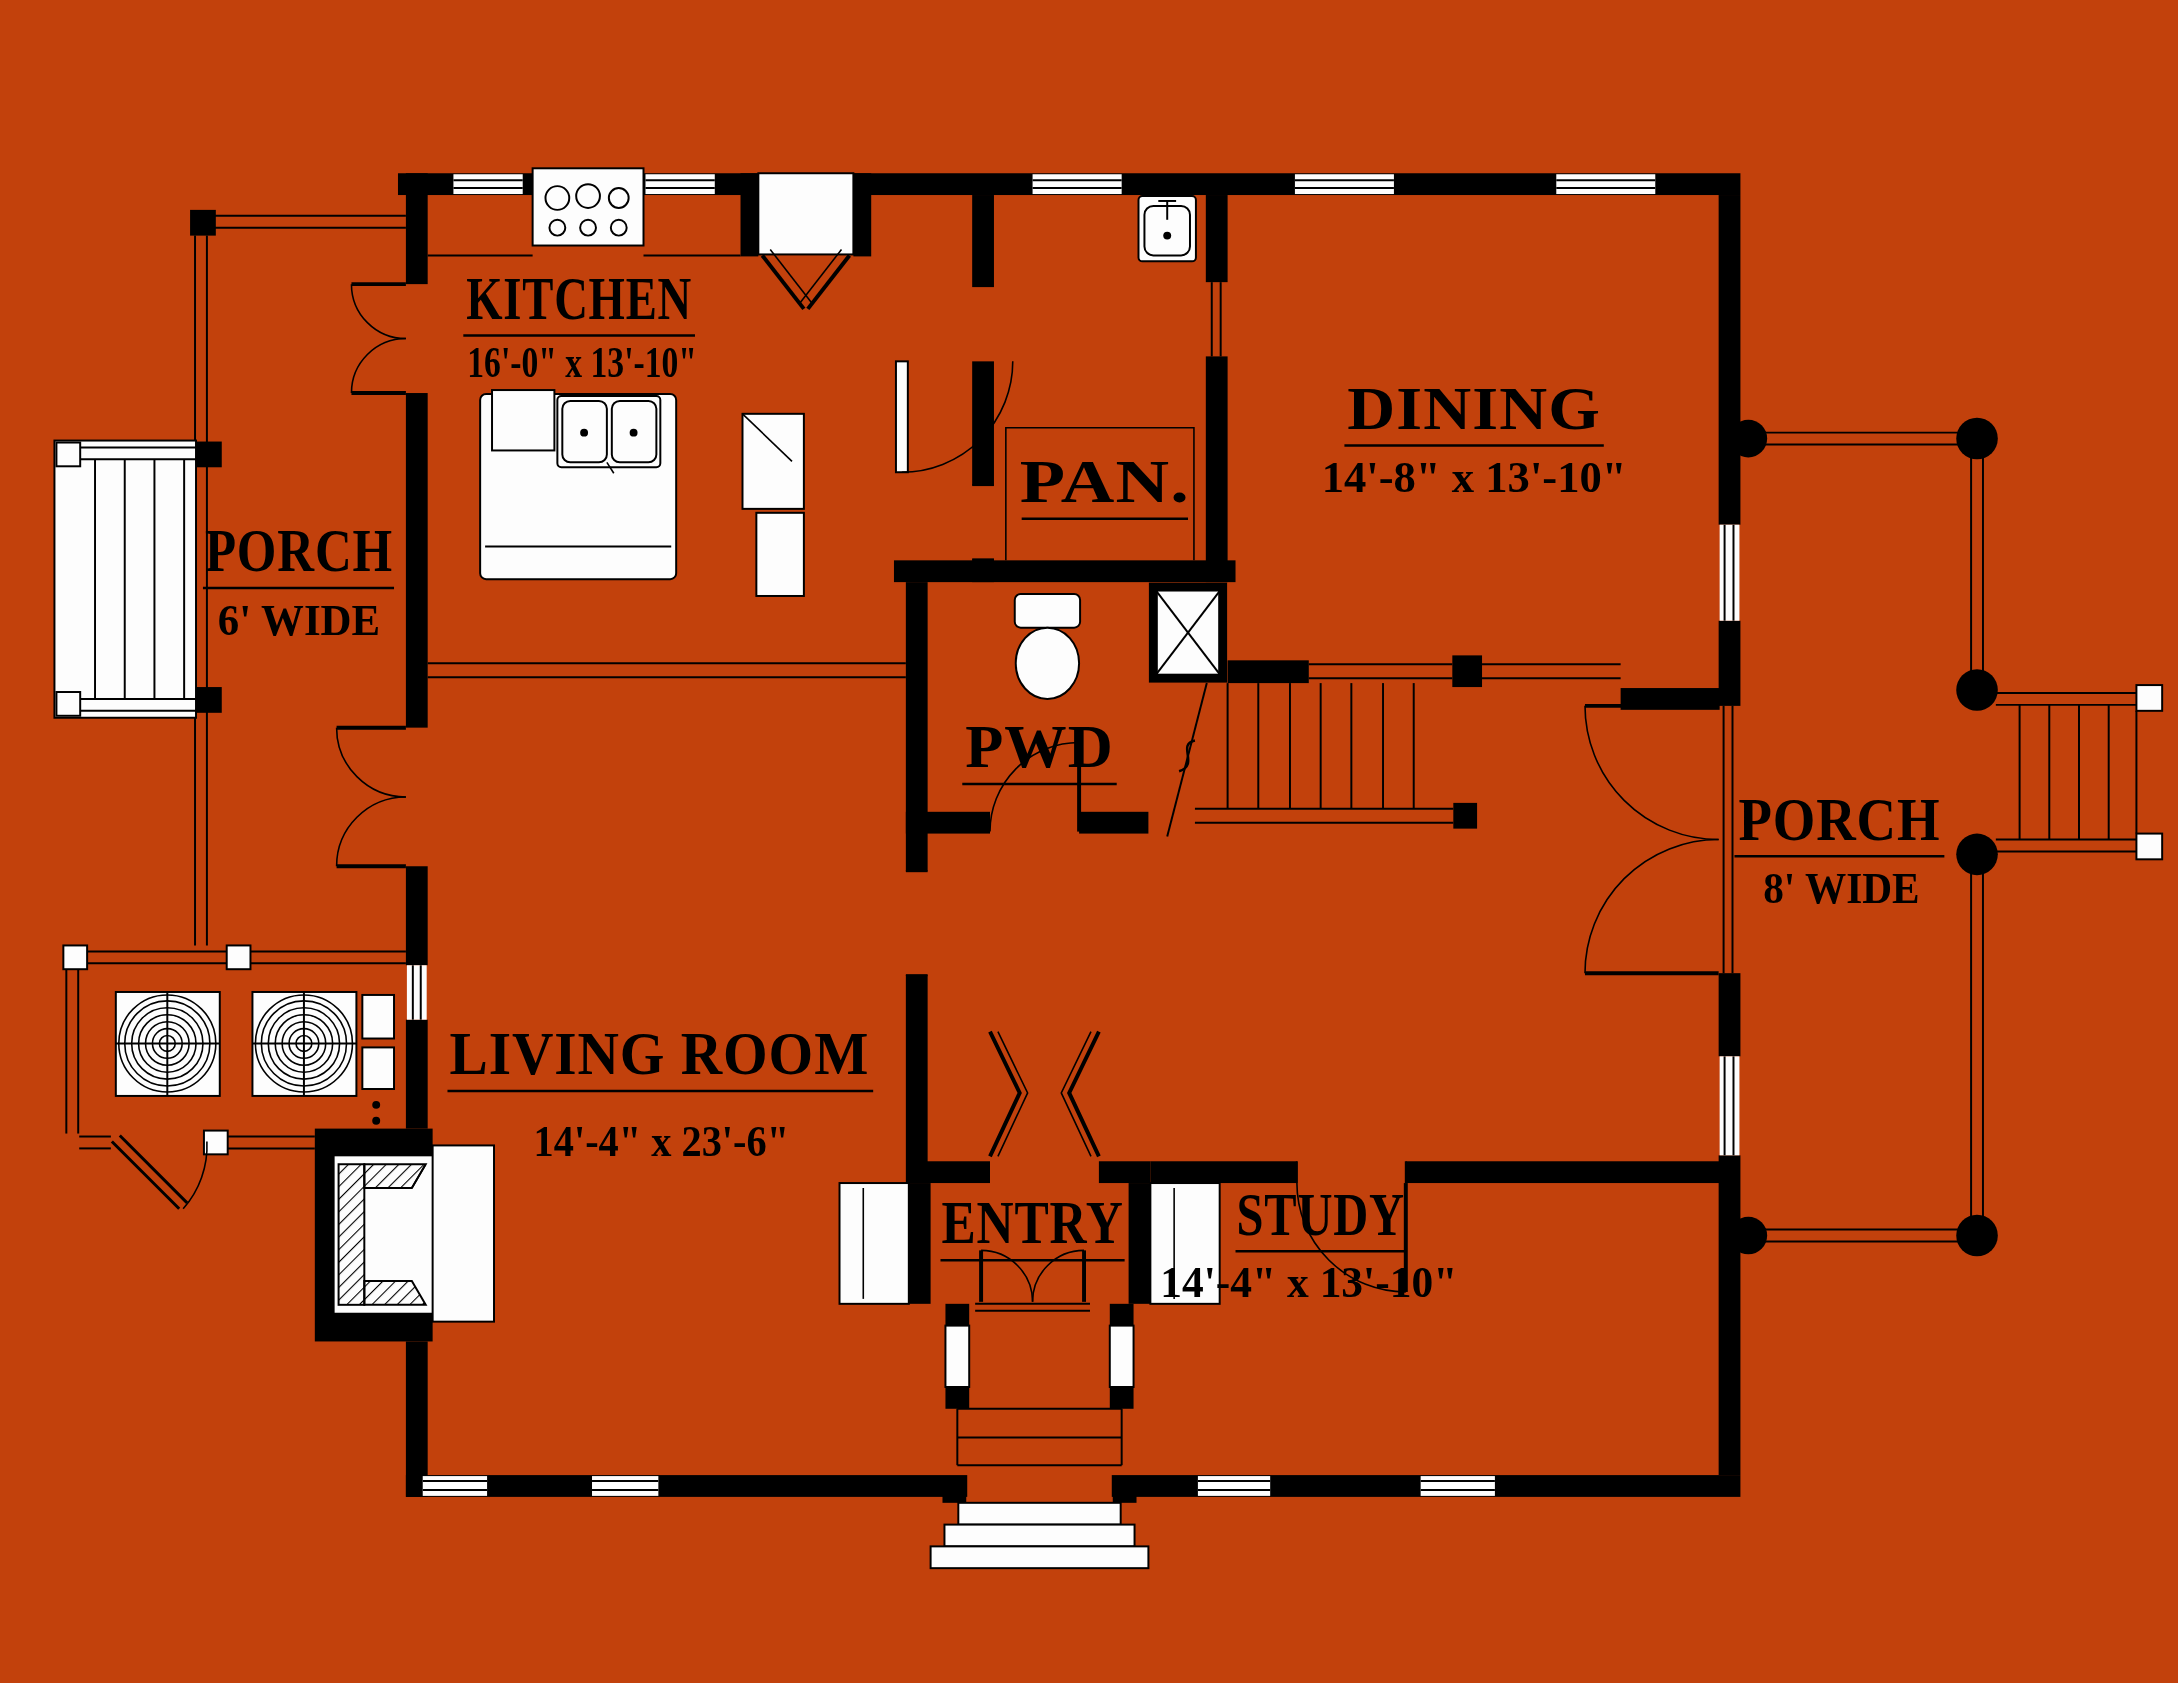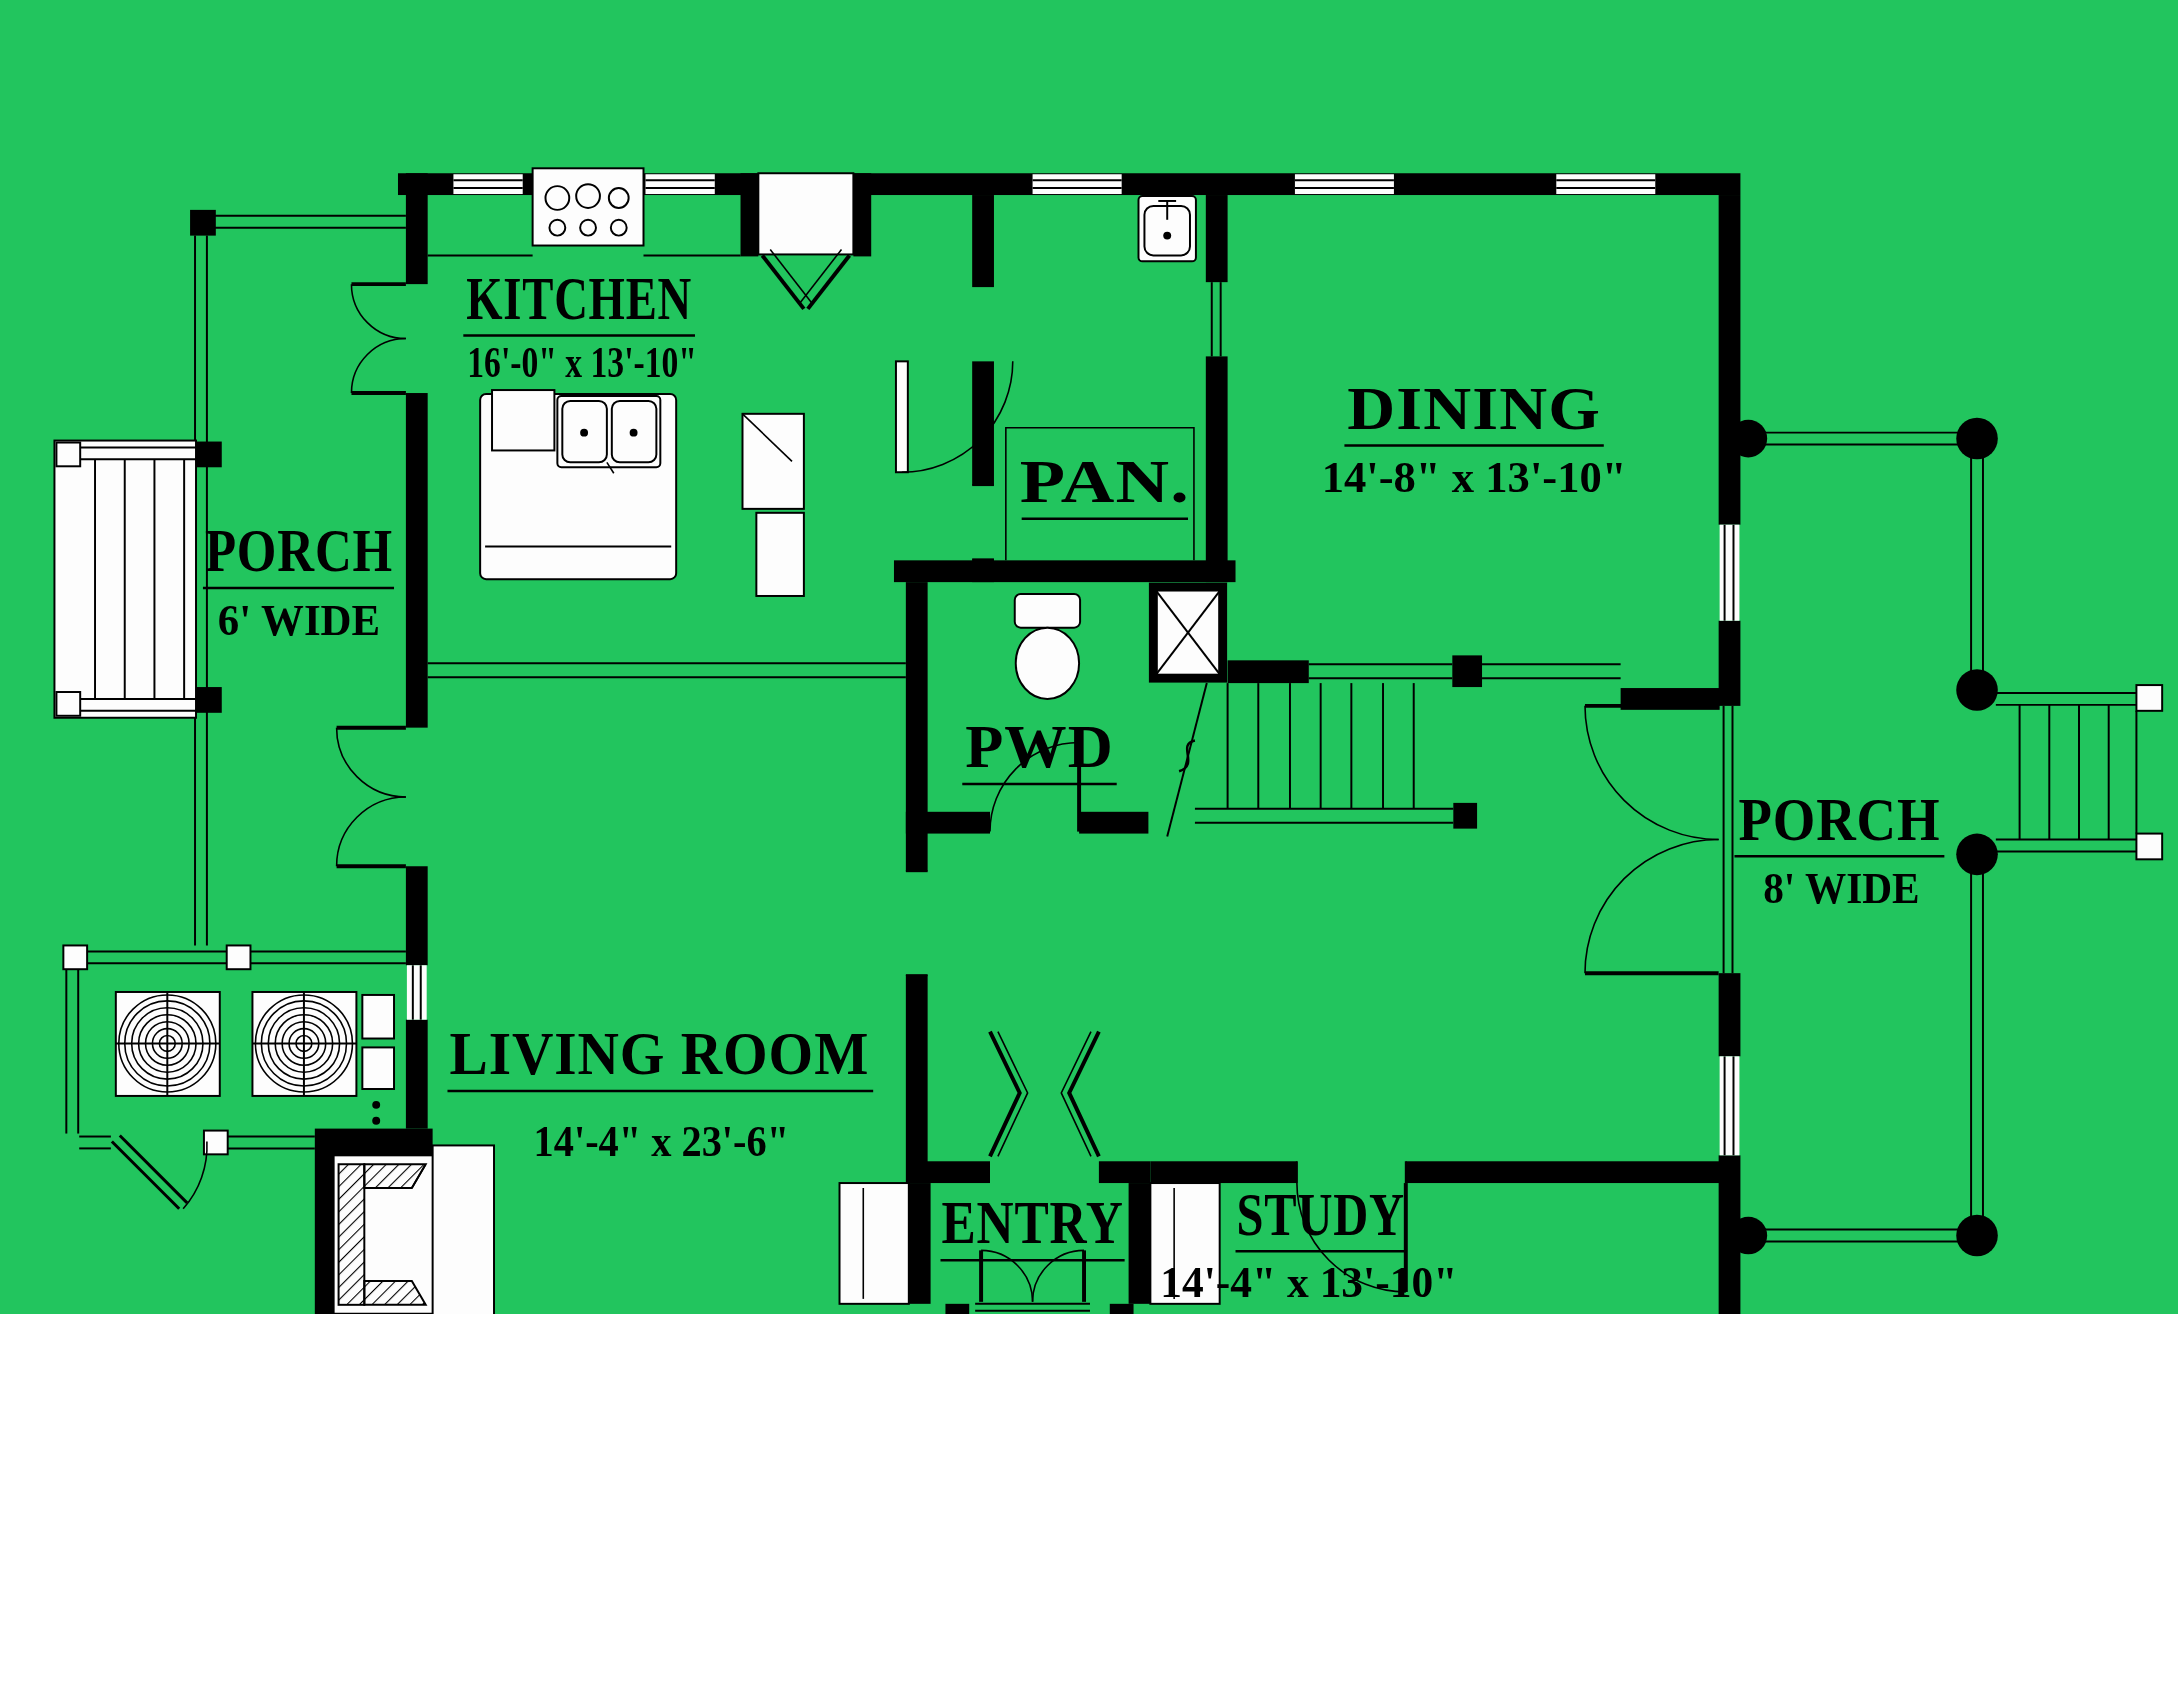--- a/index.html
+++ b/index.html
@@ -1,16 +1,16 @@
 <!DOCTYPE html>
 <html><head>
 <meta charset="utf-8">
 <style>
   html,body{margin:0;padding:0;background:#ffffff;}
-  #plan-wrap{position:relative;width:2178px;height:1314px;background:#22c55e;overflow:hidden;}
+  #plan-wrap{position:relative;width:2178px;height:1683px;background:#c2410c;overflow:hidden;}
   svg{display:block;}
   .rn{font-family:"Liberation Serif",serif;font-weight:bold;font-size:62px;fill:#000;letter-spacing:1px;}
   .rd{font-family:"Liberation Serif",serif;font-weight:bold;font-size:44px;fill:#000;}
   .w{fill:#000;stroke:none;}
   .ln{stroke:#000;stroke-width:2;fill:none;}
   .ln15{stroke:#000;stroke-width:1.6;fill:none;}
   .ln25{stroke:#000;stroke-width:2.5;fill:none;}
   .ln3{stroke:#000;stroke-width:3;fill:none;}
   .leaf{stroke:#000;stroke-width:4;fill:none;}
   .arc{stroke:#000;stroke-width:1.6;fill:none;}

